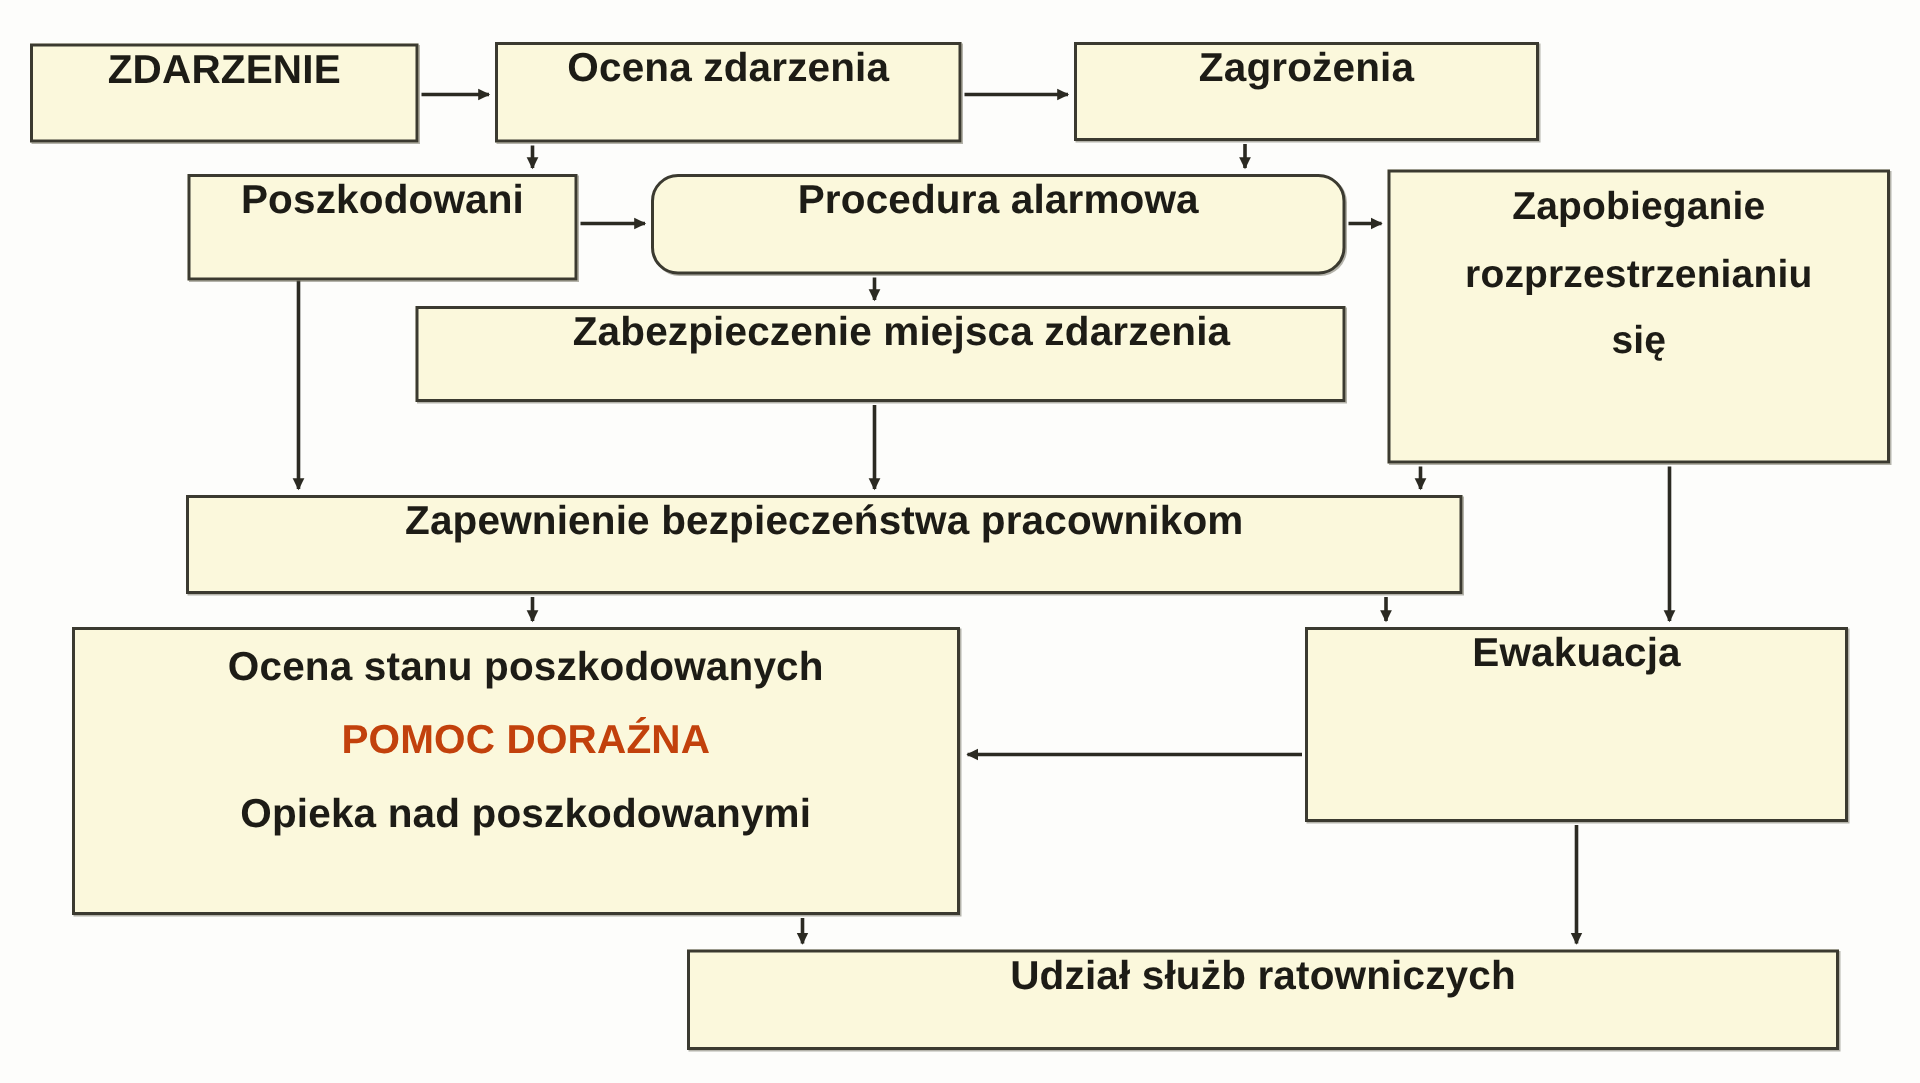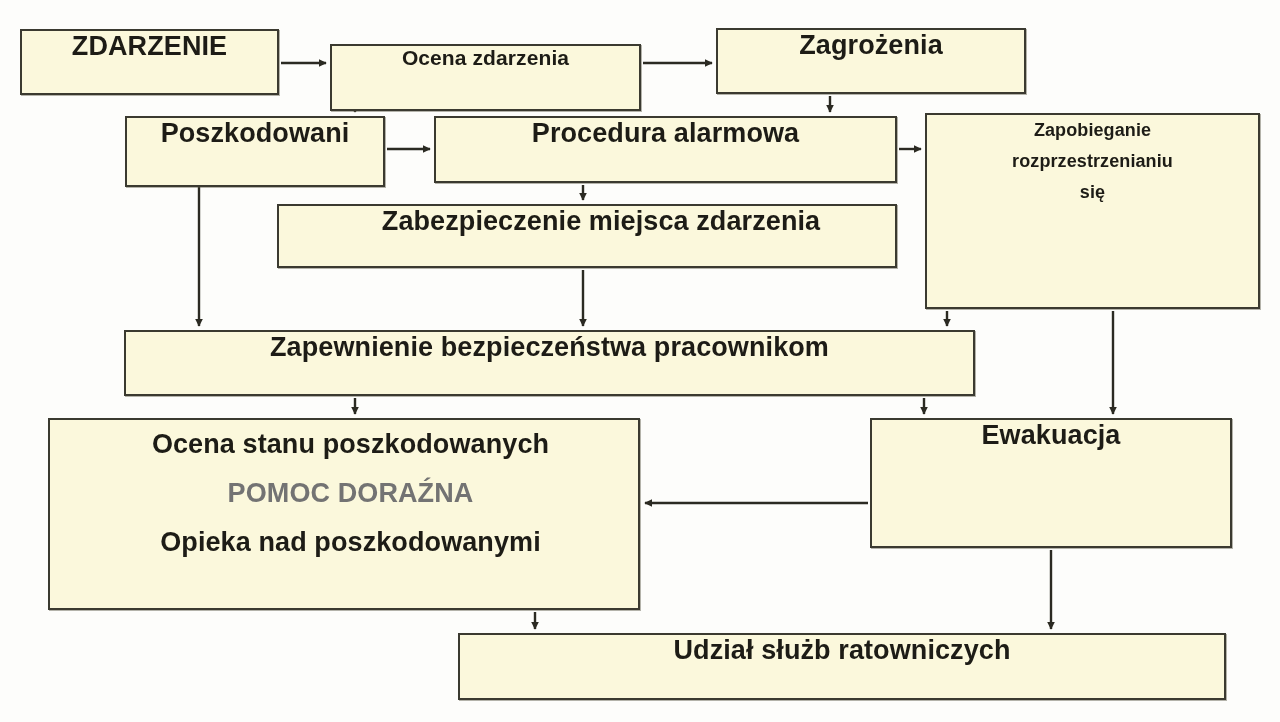--- a/index.html
+++ b/index.html
@@ -24,32 +24,32 @@
     flex-direction: column;
     align-items: center;
     text-align: center;
     color: #1d1c16;
     font-weight: bold;
     letter-spacing: 0.1px;
     box-shadow: 1px 1px 0 rgba(90,88,70,0.45);
   }
   .node .ln { display: block; width: 100%; }
   .n-zdarzenie      { left: 20px;  top: 29px;  width: 259px; height: 66px; font-size: 27px; }
-  .n-ocena-zd       { left: 330px; top: 28px;  width: 311px; height: 67px; font-size: 21px; margin-top: 16px; }
+  .n-ocena-zd       { left: 330px; top: 28px;  width: 311px; height: 67px; font-size: 27px; }
   .n-zagrozenia     { left: 716px; top: 28px;  width: 310px; height: 66px; font-size: 27px; }
   .n-poszkodowani   { left: 125px; top: 116px; width: 260px; height: 71px; font-size: 27px; }
-  .n-procedura      { left: 434px; top: 116px; width: 463px; height: 67px; font-size: 27px; }
-  .n-zapobieganie   { left: 925px; top: 113px; width: 335px; height: 196px; font-size: 18px; line-height: 1.72; }
+  .n-procedura      { left: 434px; top: 116px; width: 463px; height: 67px; font-size: 27px; border-radius: 18px; }
+  .n-zapobieganie   { left: 925px; top: 113px; width: 335px; height: 196px; font-size: 26px; line-height: 1.72; }
   .n-zabezpieczenie { left: 277px; top: 204px; width: 620px; height: 64px; font-size: 27px; padding-left: 28px; }
   .n-zapewnienie    { left: 124px; top: 330px; width: 851px; height: 66px; font-size: 27px; }
   .n-pomoc          { left: 48px;  top: 418px; width: 592px; height: 192px; font-size: 27px; padding-left: 13px; }
   .n-pomoc .ln      { margin: 9px 0; }
   .n-ewakuacja      { left: 870px; top: 418px; width: 362px; height: 130px; font-size: 27px; }
   .n-udzial         { left: 458px; top: 633px; width: 768px; height: 67px; font-size: 27px; }
-  .red { color: #737373; }
+  .red { color: #c2410c; }
   #edges {
     position: absolute;
     left: 0; top: 0;
     width: 1280px; height: 722px;
     pointer-events: none;
   }
 </style>
 </head>
 <body>
 

